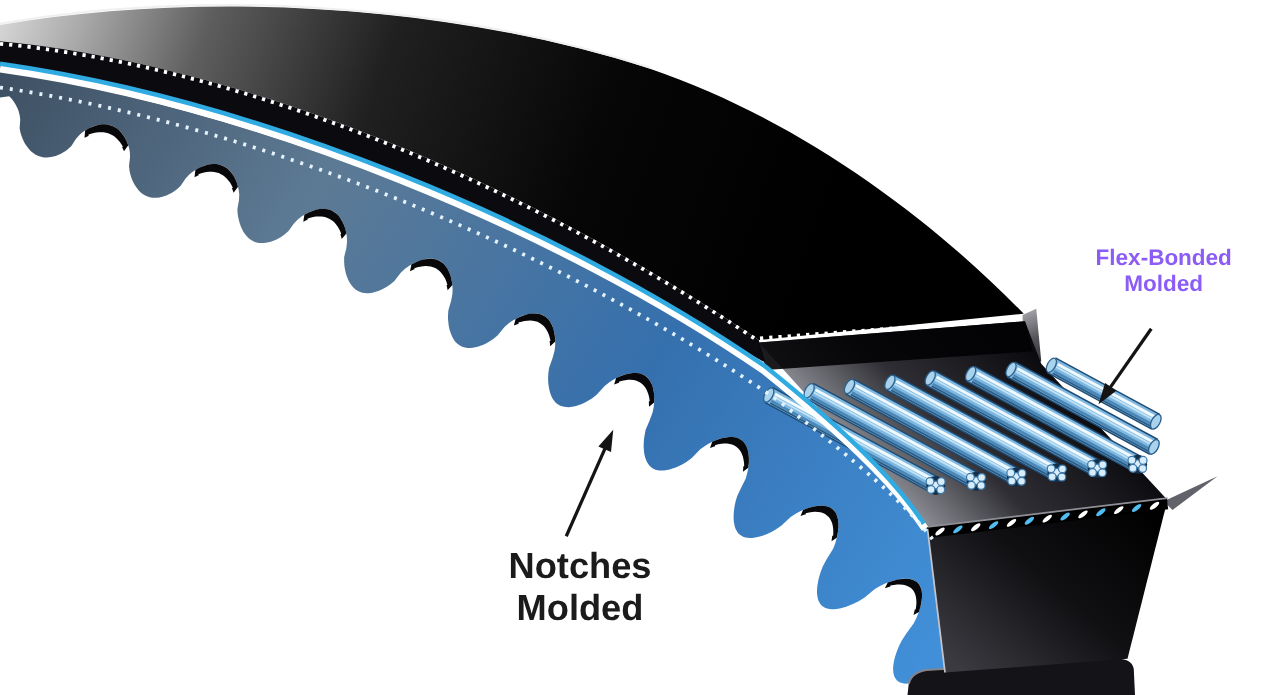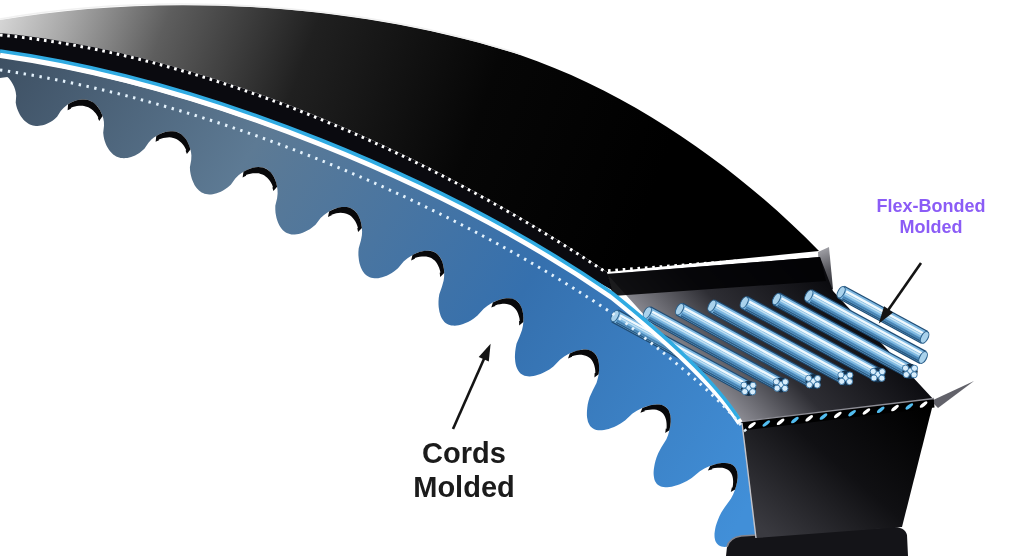--- a/index.html
+++ b/index.html
@@ -216,16 +216,16 @@
         <polygon points="490.6,343.8 488.8,361.5 478.7,357.1" fill="#141414"></polygon>
       </g>
     </svg>
 
   <div class="callout" id="label-flex" style="left: 931px; top: 196px; font-size: 18px; color: #8b5cf6;">
     <span>Flex-Bonded</span>
     <span>Molded</span>
   </div>
 
   <div class="callout" id="label-molded" style="left: 464px; top: 437px; font-size: 29px; color: rgb(27, 27, 27);">
-    <span>Cords</span>
+    <span>Notches</span>
     <span>Molded</span>
   </div>
 </div>
 
 </body></html>

